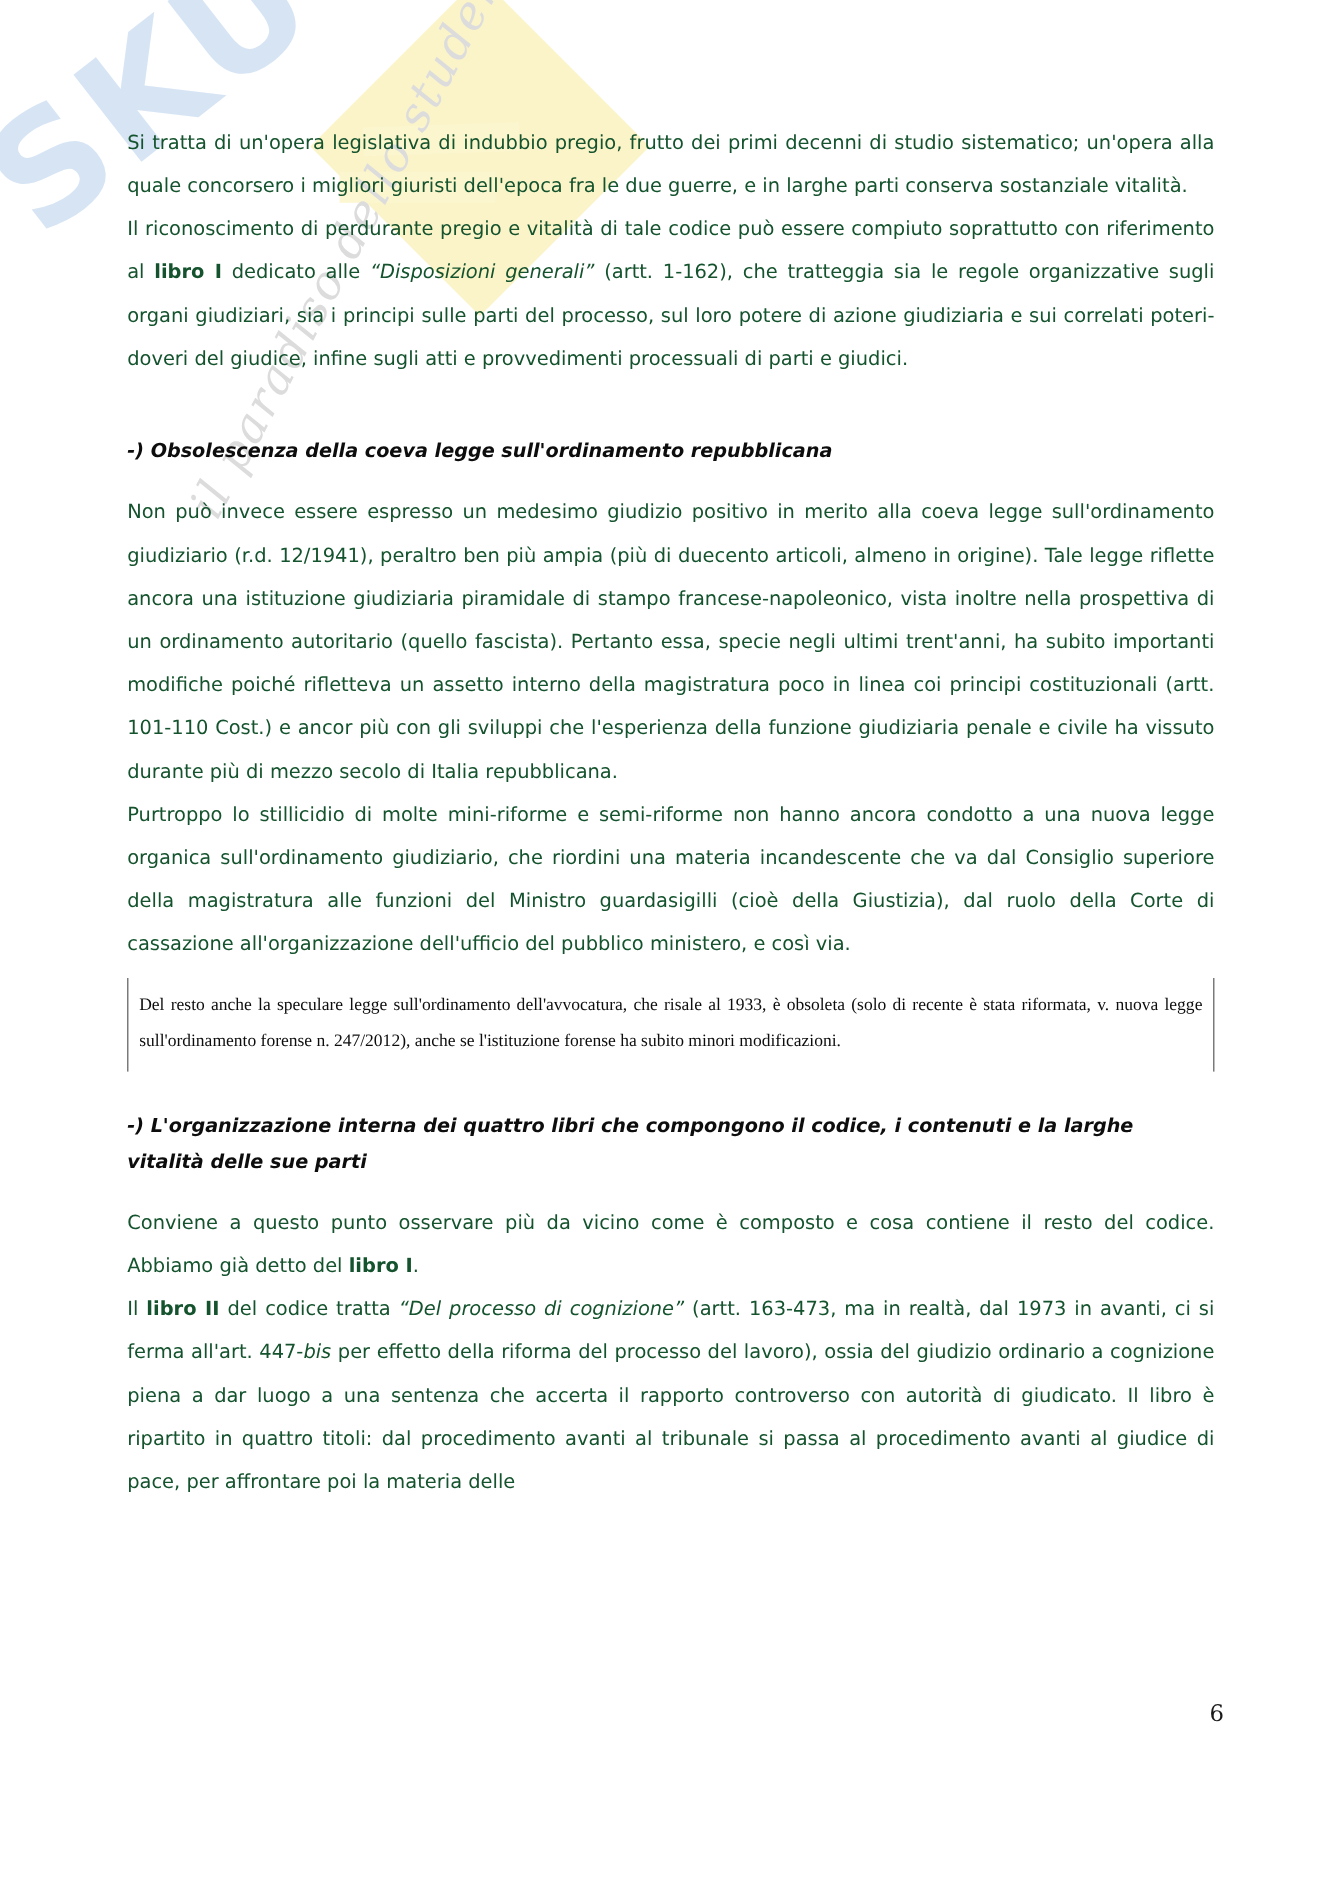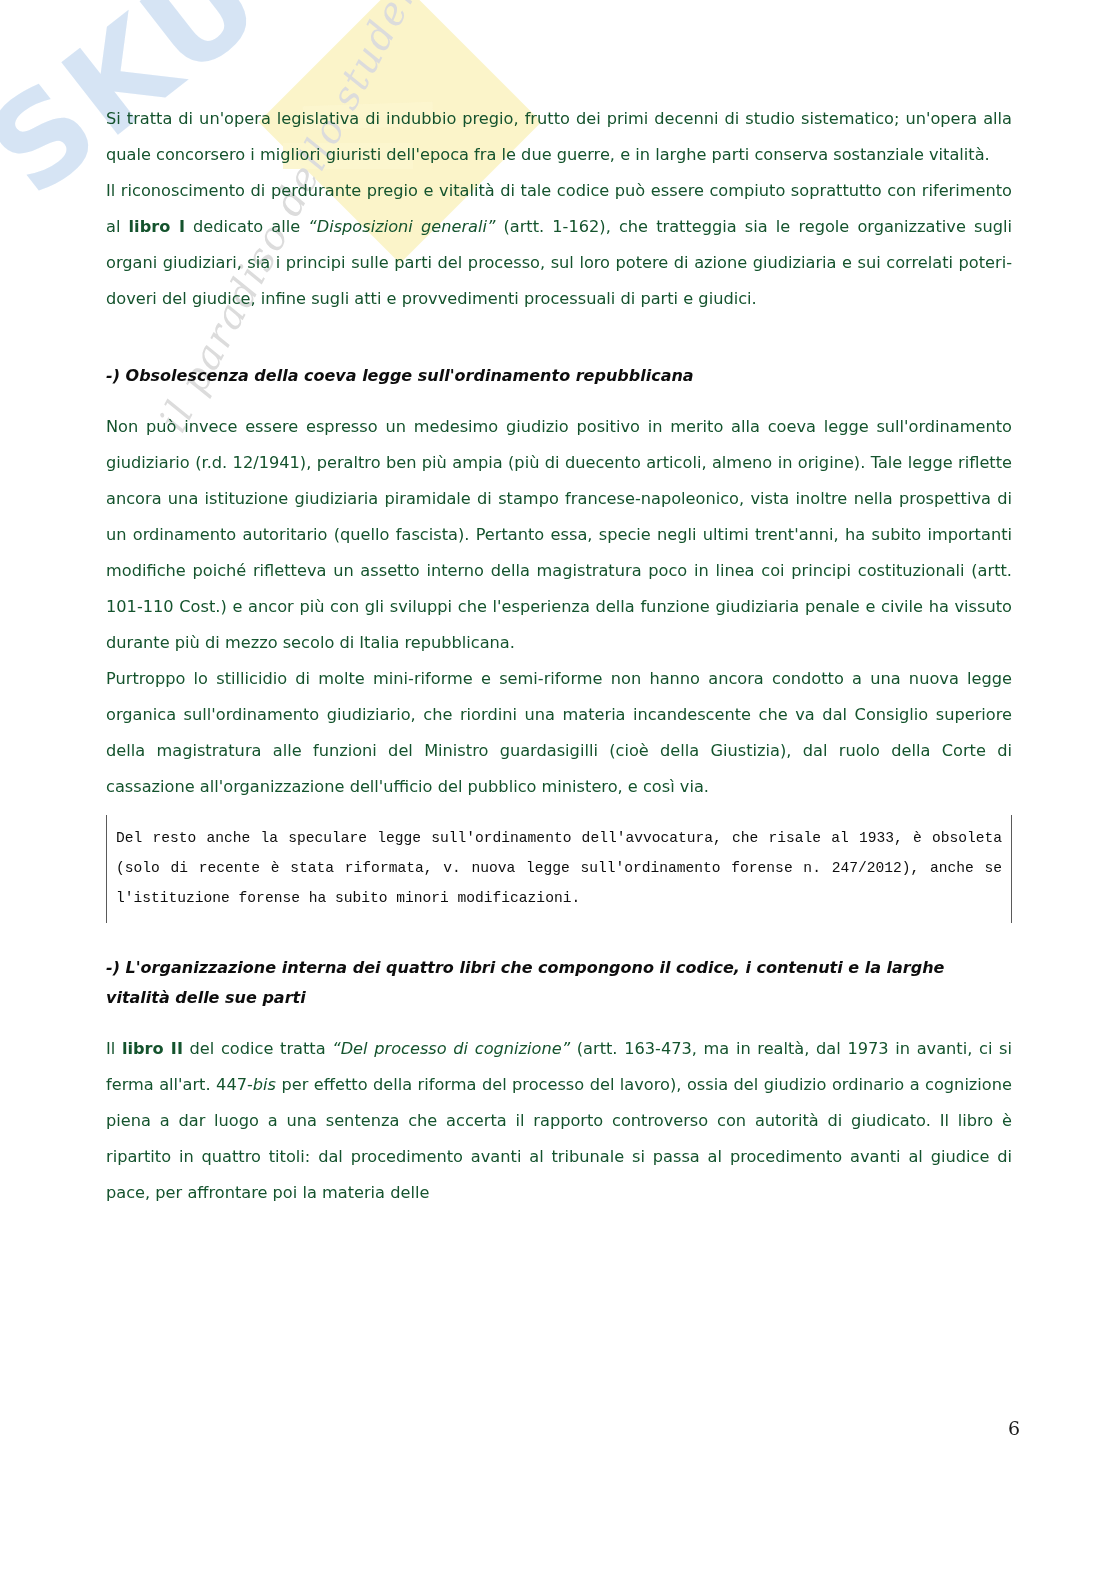--- a/index.html
+++ b/index.html
@@ -110,21 +110,21 @@
   .note-box {
     border-left: 1px solid #5a5a5a;
     border-right: 1px solid #5a5a5a;
     padding: 8px 9px 10px 9px;
     margin: 0;
     box-sizing: border-box;
     width: 906px;
   }
   .note-box p {
     margin: 0;
-    font-family: Liberation Mono, monospace;
+    font-family: Liberation Serif, serif;
     font-size: 14.6px;
     line-height: 30px;
     color: #0d0d0d;
     text-align: justify;
   }
 
   b.strong { font-weight: bold; }
   i.ital { }
 
   .page-number {
@@ -174,20 +174,23 @@
     <div class="note-box">
       <p>Del resto anche la speculare legge sull'ordinamento dell'avvocatura, che risale al 1933, è obsoleta (solo di recente è stata riformata, v. nuova legge sull'ordinamento forense n. 247/2012), anche se l'istituzione forense ha subito minori modificazioni.</p>
     </div>
 
     <div class="gap-md"></div>
 
     <p class="sec-head">-) L'organizzazione interna dei quattro libri che compongono il codice, i contenuti e la larghe vitalità delle sue parti</p>
 
     <div class="gap-sm"></div>
 
+    <p class="body-par">
+      <span>Conviene a questo punto osservare più da vicino come è composto e cosa contiene il resto del codice.  Abbiamo già detto del </span><b class="strong">libro I</b><span>.</span>
+    </p>
 
     <p class="body-par">
       <span>Il </span><b class="strong">libro II</b><span> del codice tratta </span><i class="ital">“Del processo di cognizione”</i><span> (artt. 163-473, ma in realtà, dal 1973 in avanti, ci si ferma all'art. 447-</span><i class="ital">bis</i><span> per effetto della riforma del processo del lavoro), ossia del giudizio ordinario a cognizione piena a dar luogo a una sentenza che accerta il rapporto controverso con autorità di giudicato. Il libro è ripartito in quattro titoli: dal procedimento avanti al tribunale si passa al procedimento avanti al giudice di pace, per affrontare poi la materia delle</span>
     </p>
 
   </div>
 
   <div class="page-number">6</div>
 
 </div>

